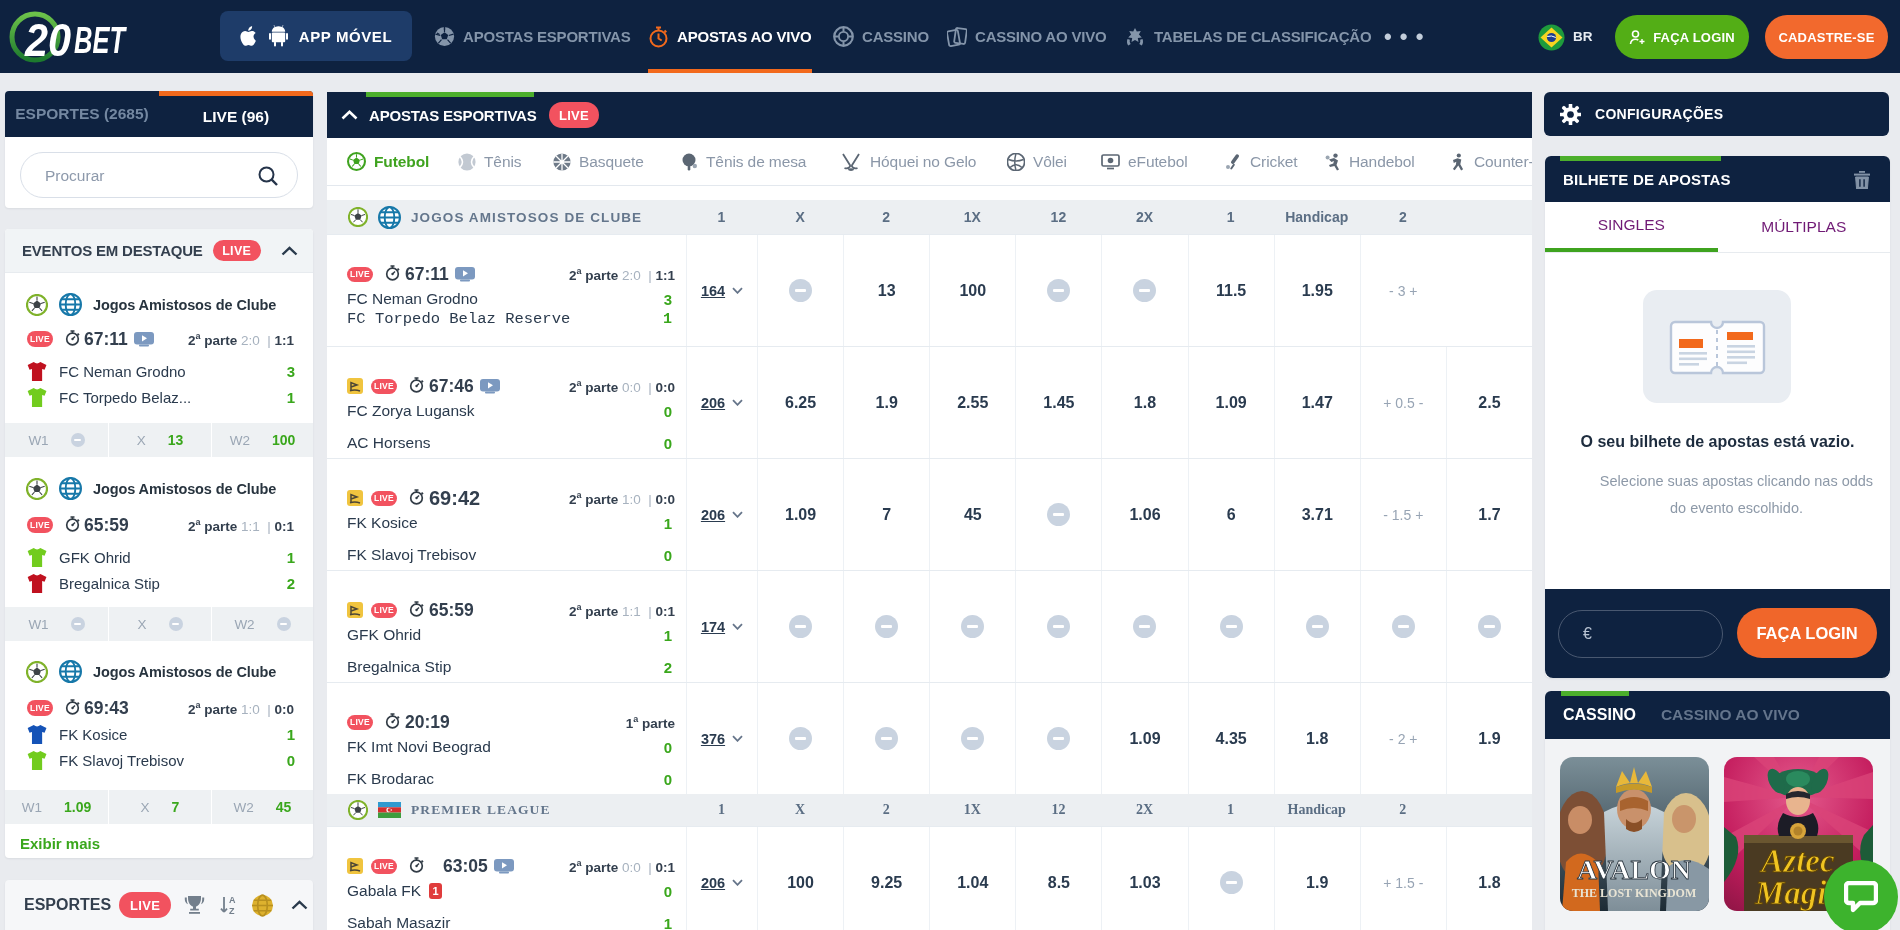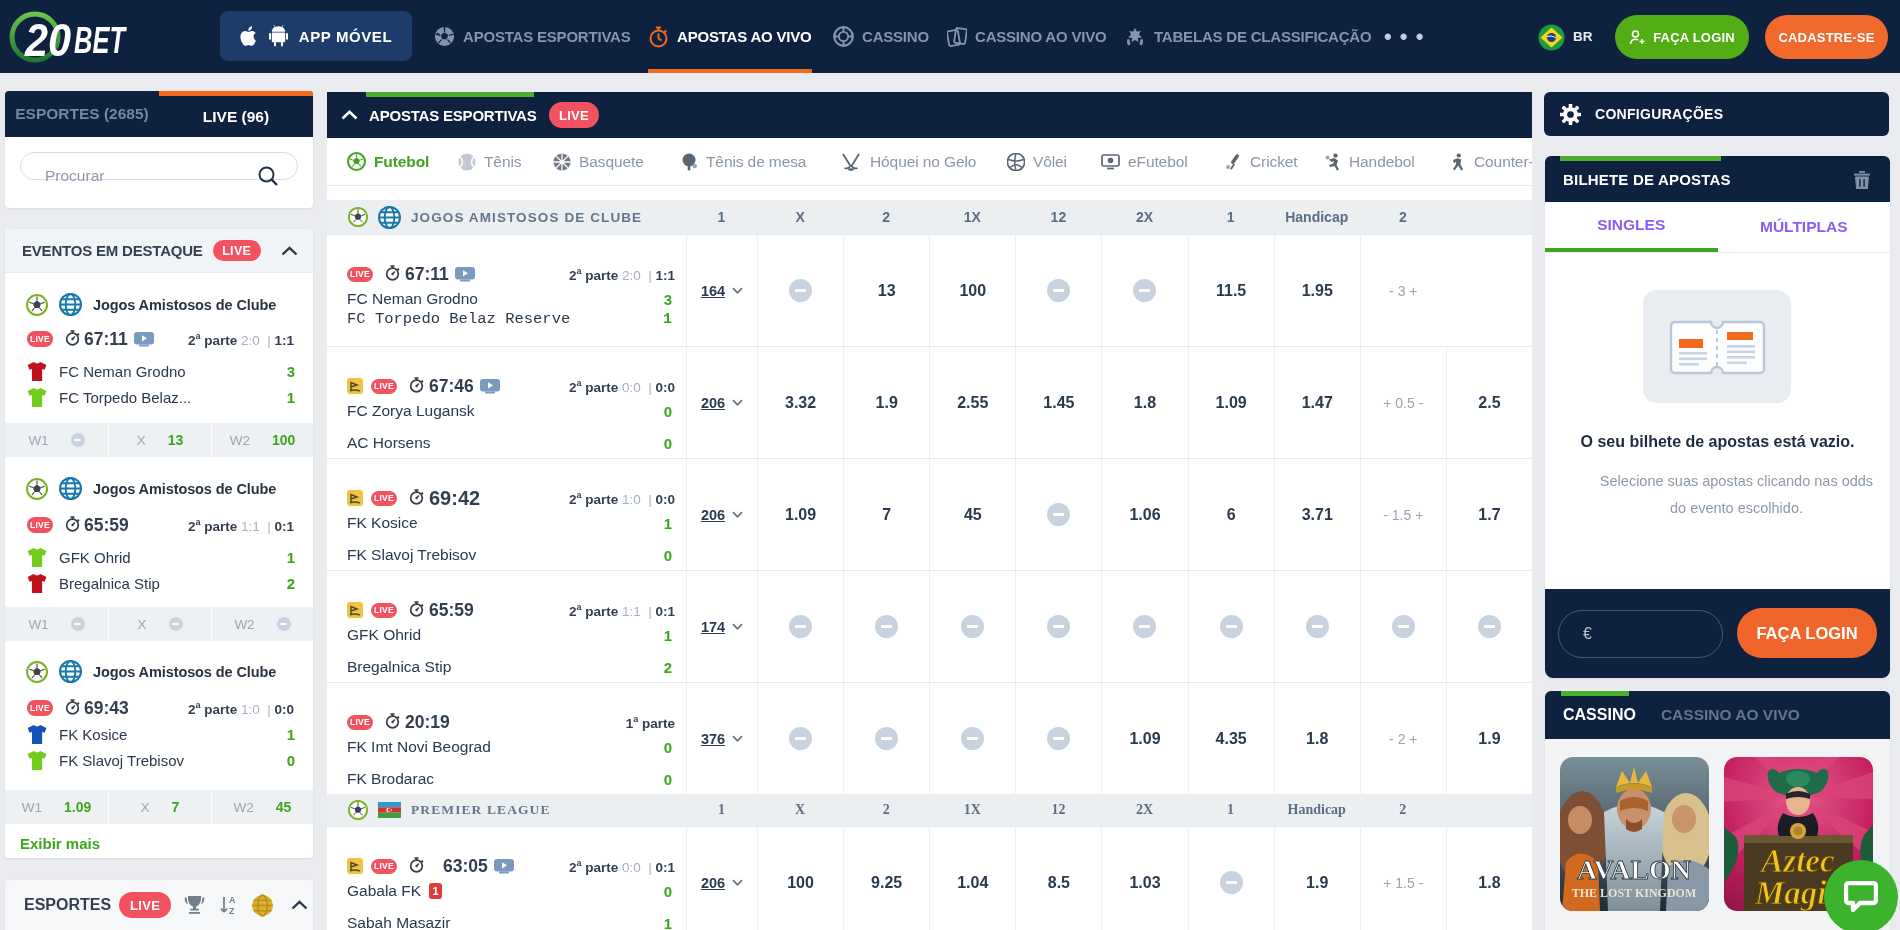--- a/index.html
+++ b/index.html
@@ -16,21 +16,21 @@
 #flag { position:absolute; left:1538px; top:24px; }
 #brtxt { position:absolute; left:1573px; top:29px; color:#e8edf3; font-size:13.5px; font-weight:bold; }
 .hbtn { position:absolute; top:15px; height:44px; border-radius:22px; display:flex; align-items:center; justify-content:center; color:#fff; font-weight:bold; font-size:13px; letter-spacing:.2px; }
 #loginbtn { left:1615px; width:134px; background:#53ae16; gap:7px; }
 #regbtn { left:1765px; width:123px; background:#f2692d; }
 
 #sb1 { position:absolute; left:5px; top:91px; width:308px; height:117px; background:#fff; border-radius:4px; box-shadow:0 1px 2px rgba(20,40,70,.08); }
 #sb1 .tabs { height:46px; background:#0e2240; border-radius:4px 4px 0 0; display:flex; position:relative; overflow:hidden; }
 #sb1 .tabs .t1 { width:154px; display:flex; align-items:center; justify-content:center; color:#7488a1; font-weight:bold; font-size:15.5px; }
 #sb1 .tabs .t2 { width:154px; display:flex; align-items:center; justify-content:center; color:#fff; font-weight:bold; font-size:15.5px; border-top:5px solid #f2691c; }
-#search { position:absolute; left:15px; top:61px; width:278px; height:28px; border:1px solid #d9dfe8; border-radius:24px; }
+#search { position:absolute; left:15px; top:61px; width:278px; height:46px; border:1px solid #d9dfe8; border-radius:24px; }
 #search .ph { position:absolute; left:24px; top:14px; color:#8d99ab; font-size:15.5px; }
 #sb2 { position:absolute; left:5px; top:229px; width:308px; height:629px; background:#fff; border-radius:4px; box-shadow:0 1px 2px rgba(20,40,70,.08); overflow:hidden; }
 #sb2 .hd { height:44px; background:#f1f4f6; display:flex; align-items:center; border-bottom:1px solid #e7ebef; }
 #sb2 .hd .htt { margin-left:17px; color:#333f4e; font-weight:bold; font-size:15px; letter-spacing:-.2px; white-space:nowrap; }
 .livepill { background:#f2525f; color:#fff; font-weight:bold; border-radius:13px; display:inline-flex; align-items:center; justify-content:center; letter-spacing:.3px; }
 #sb2 .l1 { position:absolute; left:21px; display:flex; align-items:center; gap:11px; white-space:nowrap; }
 #sb2 .tt { color:#28343f; font-weight:bold; font-size:14.5px; letter-spacing:-.1px; }
 #sb2 .l2 { position:absolute; left:22px; width:267px; display:flex; align-items:center; white-space:nowrap; }
 #sb2 .team { position:absolute; left:21px; width:269px; display:flex; align-items:center; gap:12px; color:#2a3a4d; font-size:15px; white-space:nowrap; }
 #sb2 .team b { margin-left:auto; color:#3aa71c; font-size:15px; }
@@ -67,21 +67,21 @@
 .il1 { position:absolute; left:20px; right:11px; top:31px; height:16px; display:flex; align-items:center; }
 .tm { position:absolute; left:20px; right:14px; height:16px; display:flex; align-items:center; color:#2a3a4d; font-size:15.5px; }
 .tm b { margin-left:auto; color:#3aa71c; font-size:15px; }
 .rcard { display:inline-block; width:13px; height:16px; background:#e03c3c; border-radius:3px; color:#fff; font-size:11px; font-weight:bold; text-align:center; line-height:16px; margin-left:8px; }
 
 #cfg { position:absolute; left:1544px; top:92px; width:345px; height:44px; background:#0e2240; border-radius:6px; display:flex; align-items:center; }
 #slip { position:absolute; left:1545px; top:156px; width:345px; height:522px; background:#fff; border-radius:6px; box-shadow:0 1px 2px rgba(20,40,70,.08); }
 #slip .hd { height:46px; background:#0e2240; border-radius:6px 6px 0 0; position:relative; display:flex; align-items:center; }
 #slipgreen { position:absolute; left:15px; top:0; width:161px; height:5px; background:#4caf2c; }
 #sliptabs { height:51px; display:flex; border-bottom:1px solid #e7ebef; }
-#sliptabs div { width:50%; display:flex; align-items:center; justify-content:center; color:#8b5cf6; font-weight:bold; font-size:15.5px; }
+#sliptabs div { width:50%; display:flex; align-items:center; justify-content:center; color:#701a75; font-weight:normal; font-size:15.5px; }
 #sliptabs .a { border-bottom:4px solid #3fa31f; }
 #slipfoot { position:absolute; left:0; bottom:0; width:345px; height:89px; background:#0e2240; border-radius:0 0 8px 8px; }
 #casino { position:absolute; left:1545px; top:691px; width:345px; height:239px; background:#f2f3f5; border-radius:6px 6px 0 0; box-shadow:0 1px 2px rgba(20,40,70,.08); }
 #casino .hd { height:48px; background:#0e2240; border-radius:6px 6px 0 0; position:relative; display:flex; align-items:center; gap:25px; padding-left:18px; }
 #casgreen { position:absolute; left:16px; top:0; width:68px; height:5px; background:#4caf2c; }
 #chat { position:absolute; left:1824px; top:860px; width:74px; height:74px; border-radius:50%; background:#3db32d; z-index:60; display:flex; align-items:center; justify-content:center; }
 </style>
 </head>
 <body>
 <svg width="0" height="0" style="position:absolute">
@@ -617,21 +617,21 @@
           <b>0</b>
         </div>
       </div>
       <div class="c mkt">
         <u>206</u>
         <svg width="11" height="7" viewBox="0 0 11 7">
           <path d="M1 1.2 5.5 5.8 10 1.2" fill="none" stroke="#66758a" stroke-width="1.8"></path>
         </svg>
       </div>
       <div class="c">
-        <span class="odd">3.32</span>
+        <span class="odd">6.25</span>
       </div>
       <div class="c">
         <span class="odd">1.9</span>
       </div>
       <div class="c">
         <span class="odd">2.55</span>
       </div>
       <div class="c">
         <span class="odd">1.45</span>
       </div>

